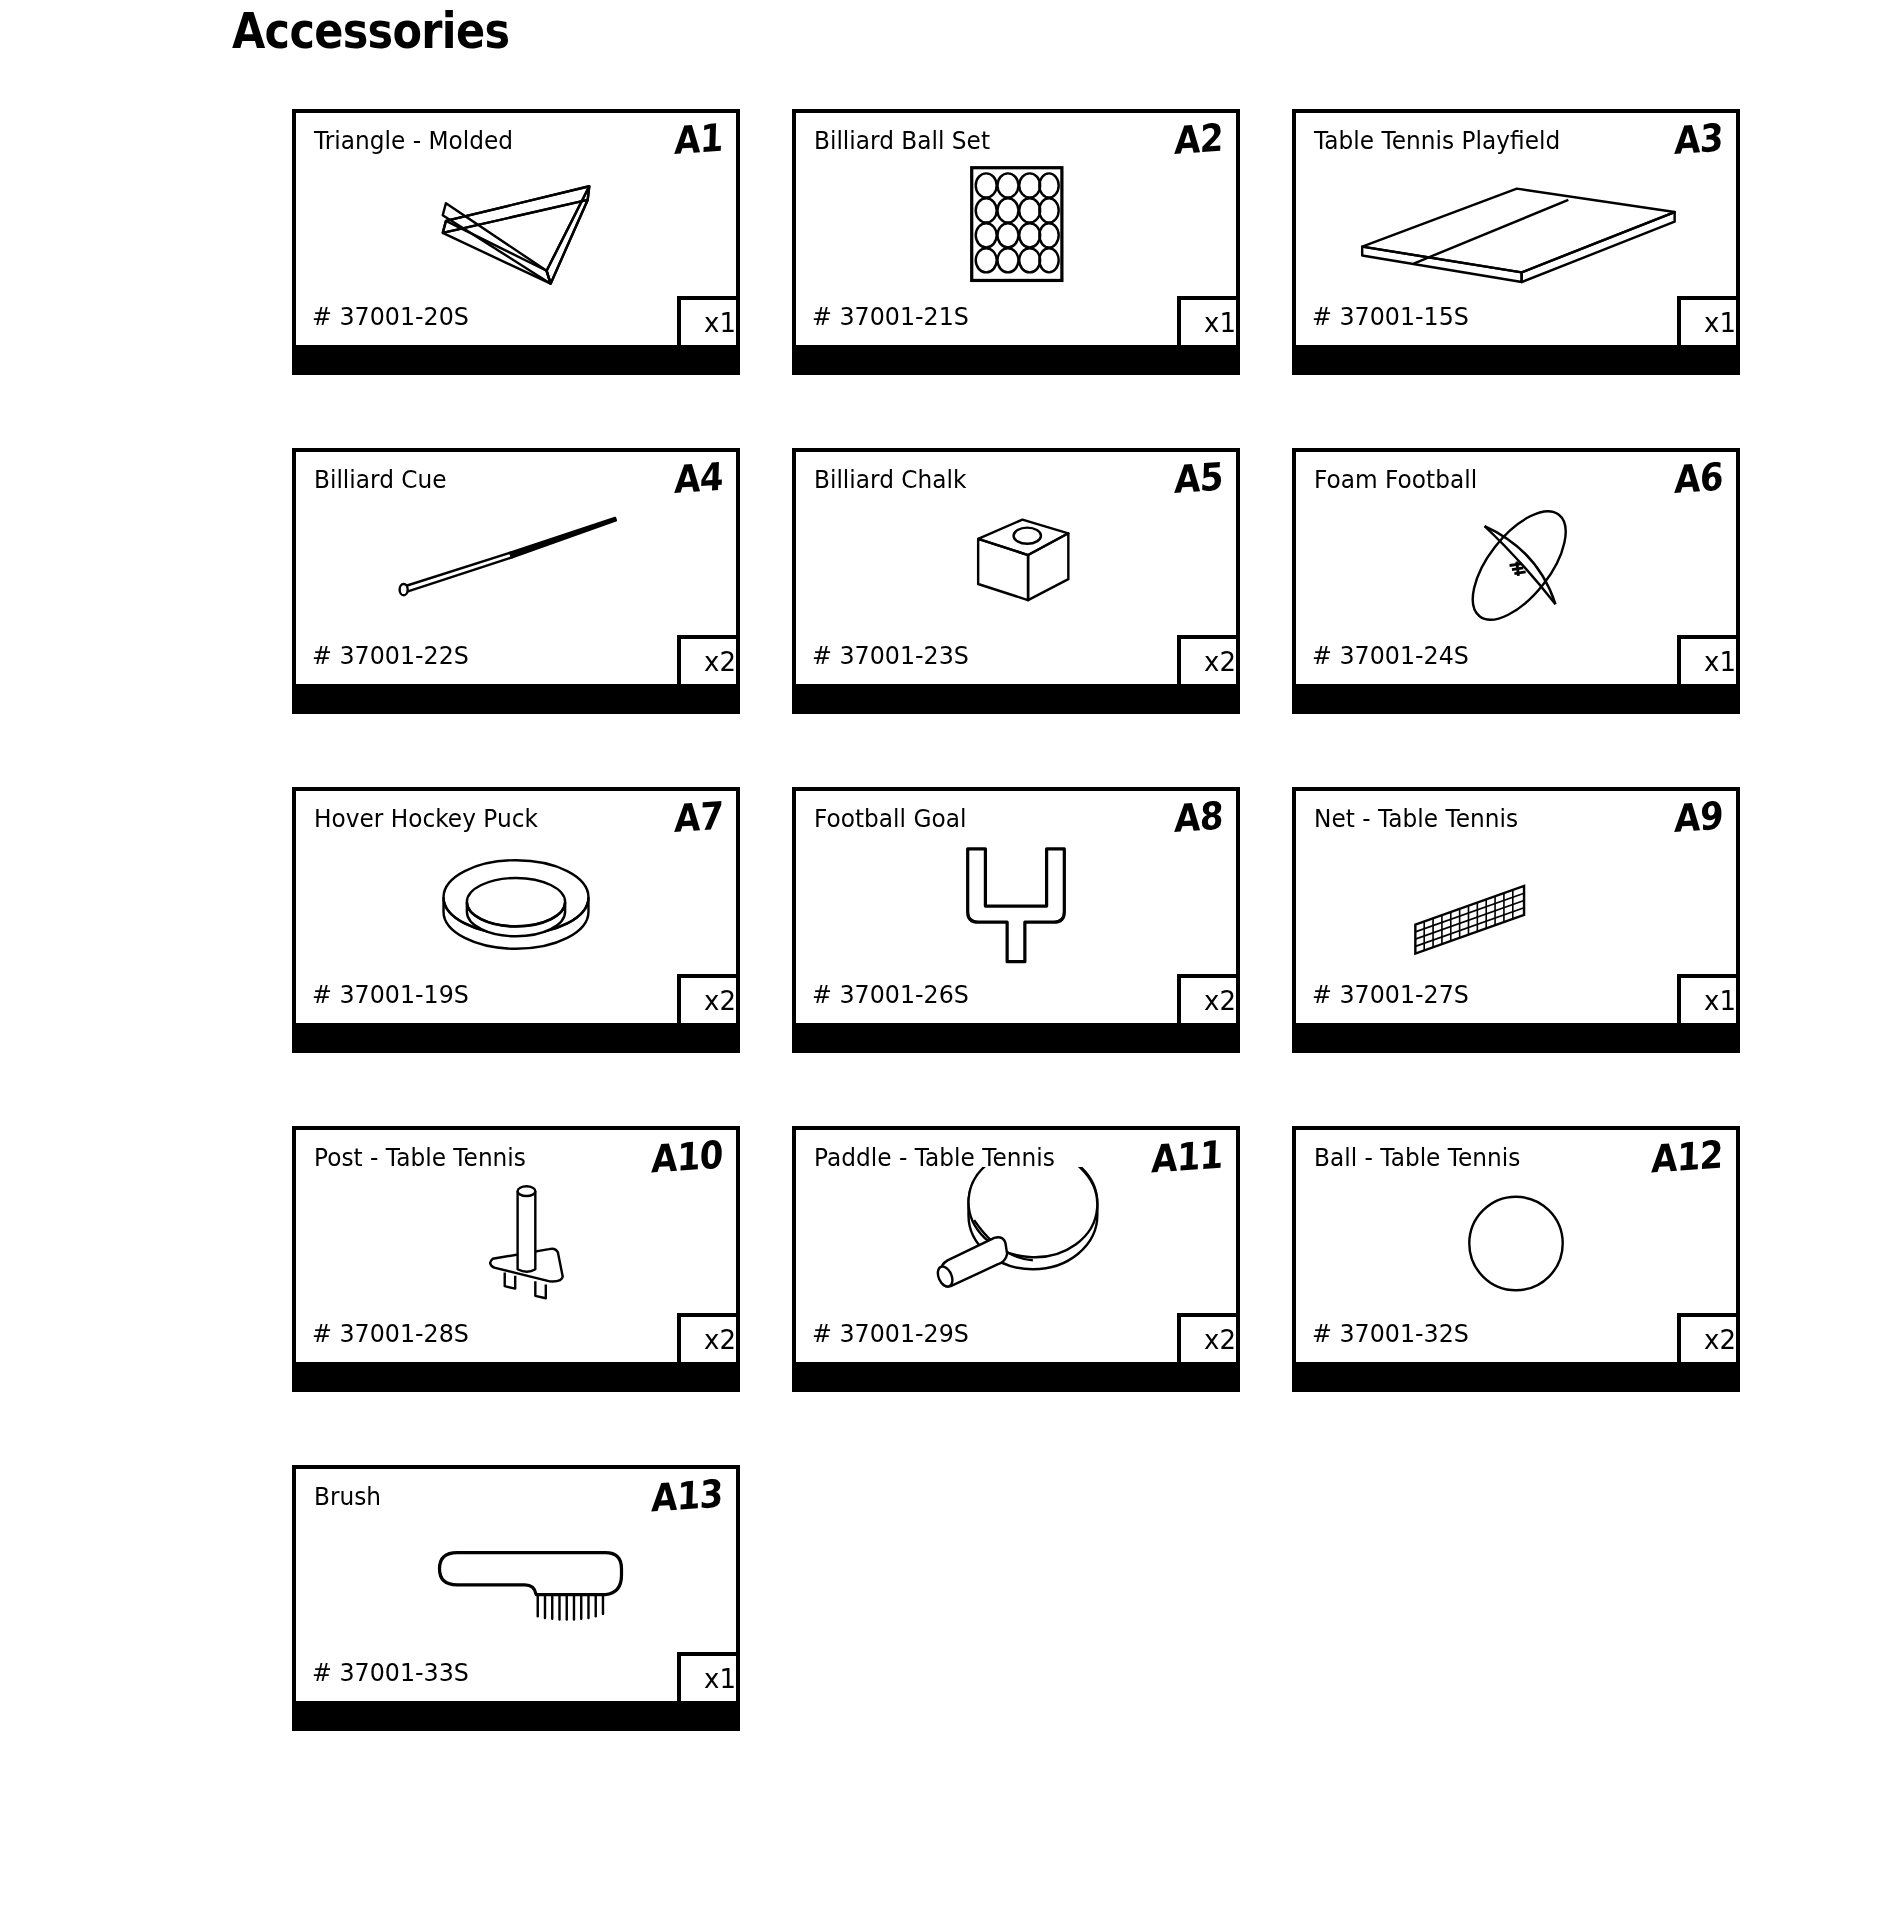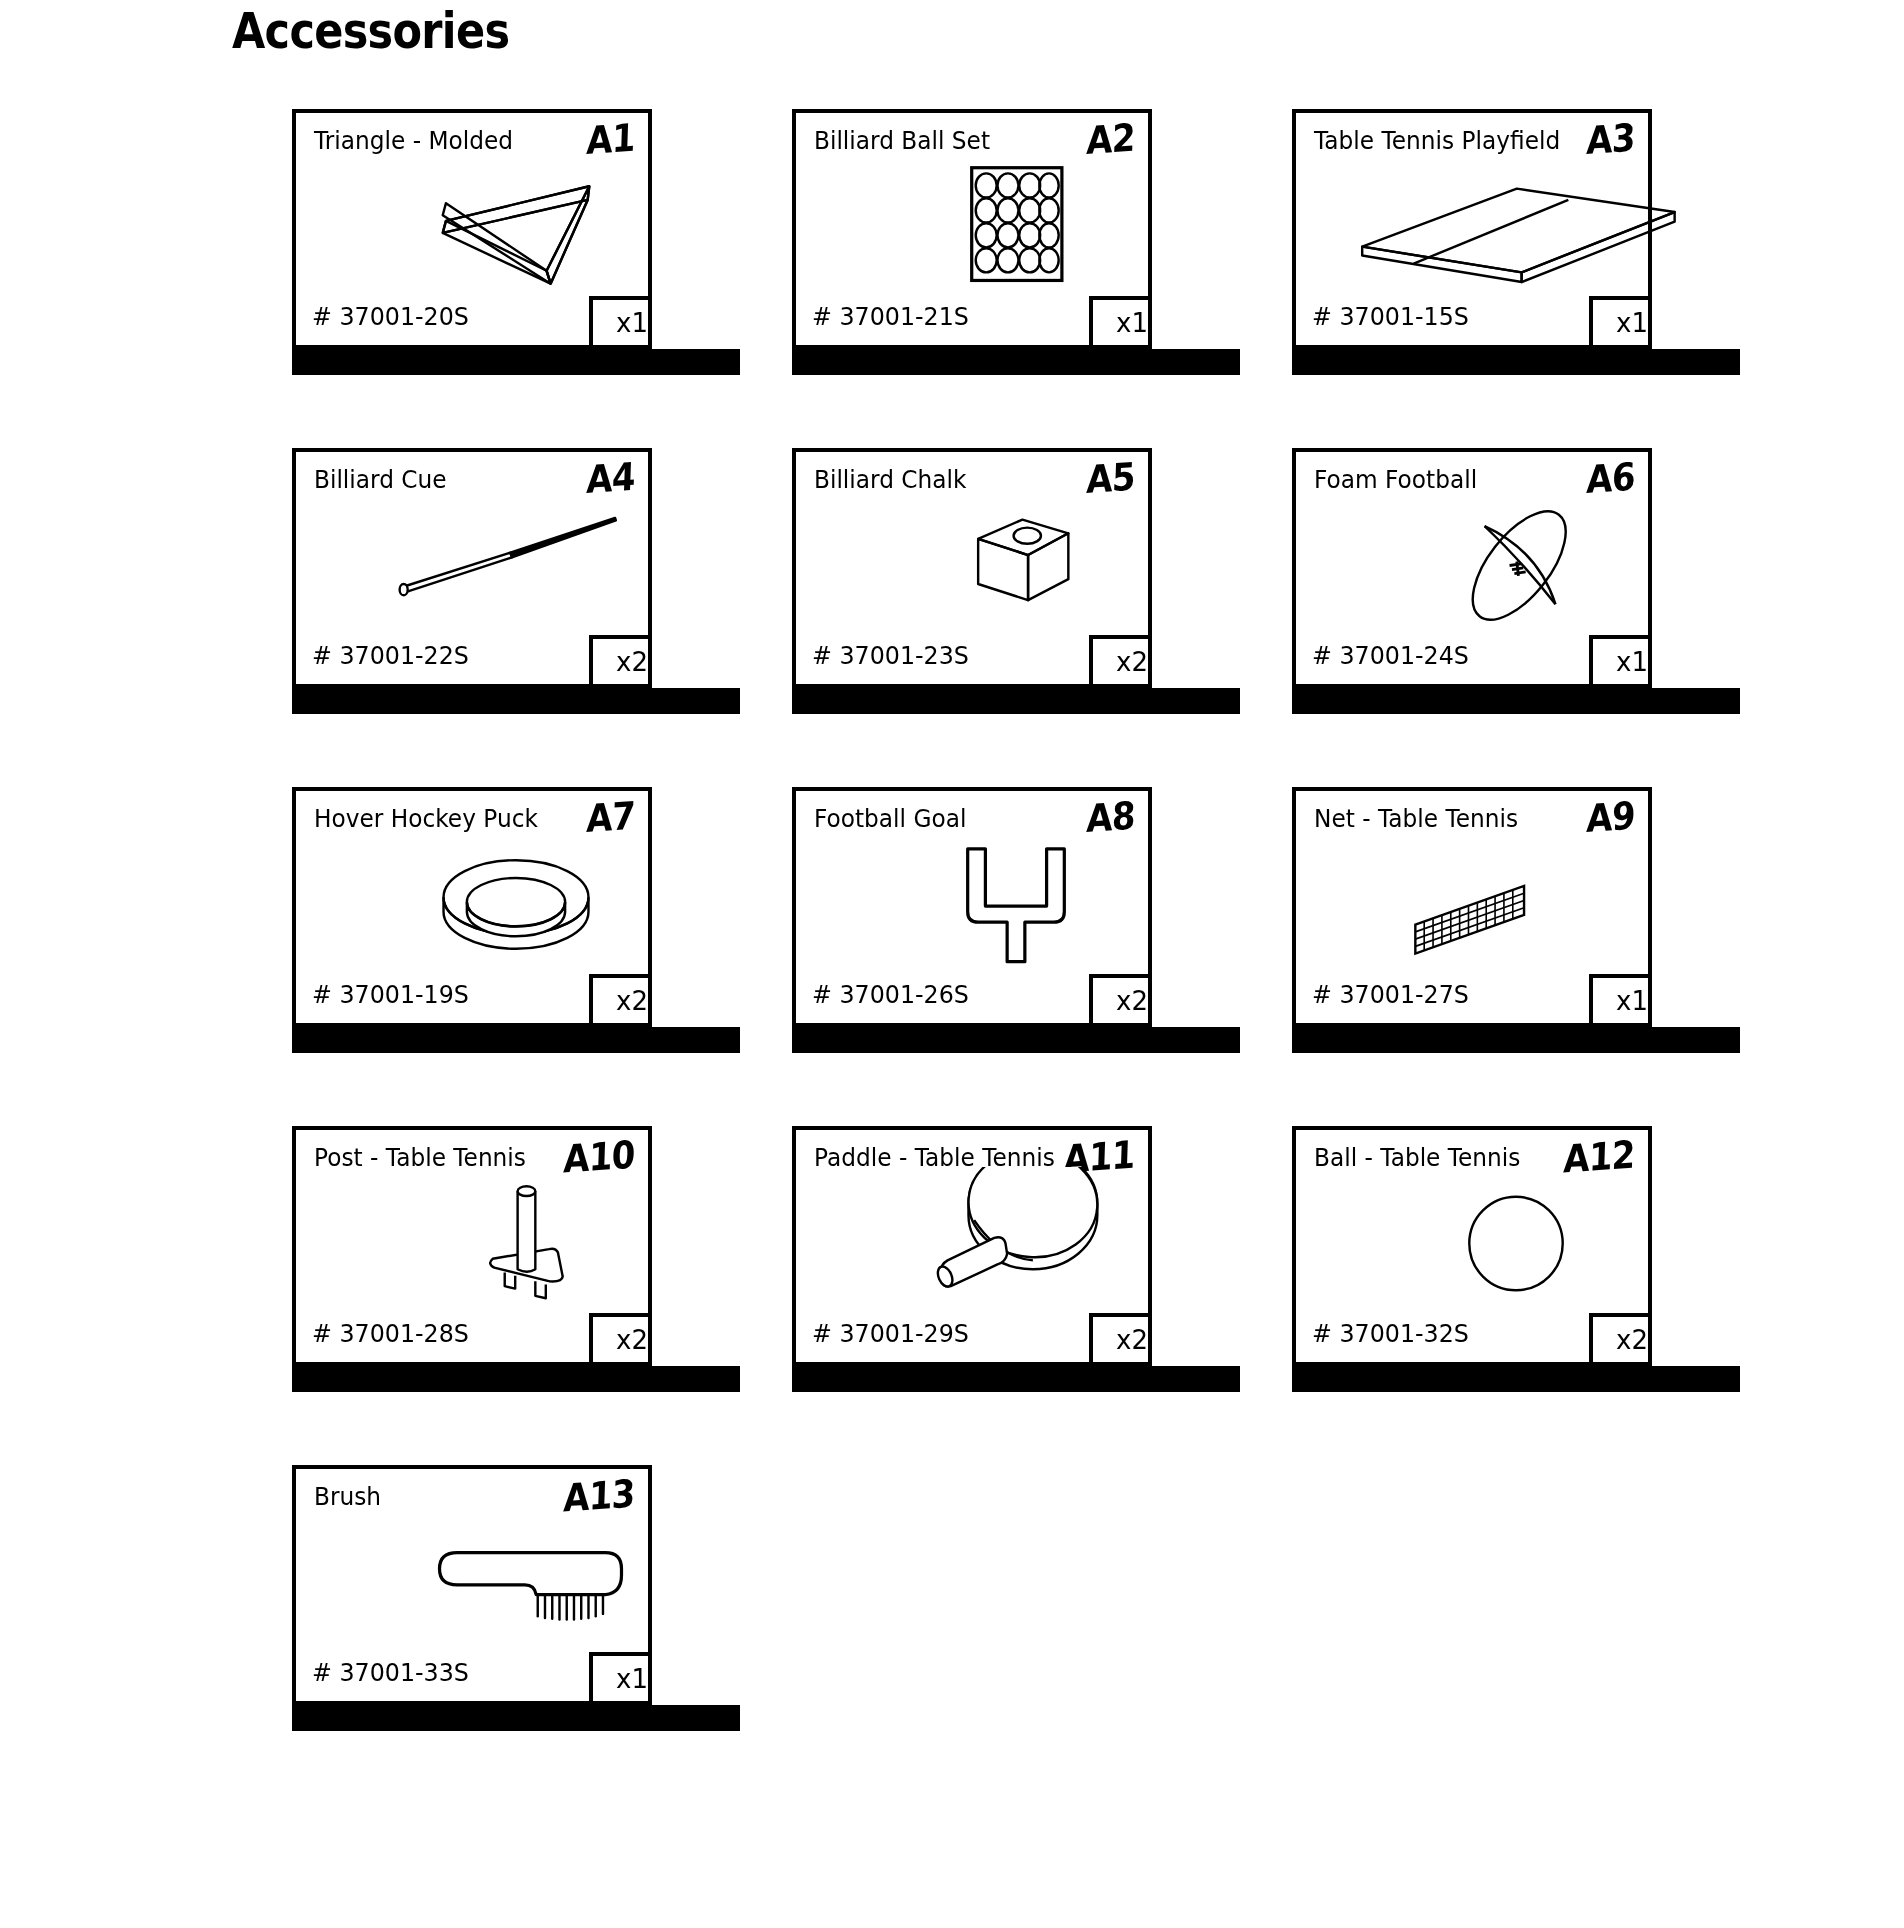--- a/index.html
+++ b/index.html
@@ -50,21 +50,21 @@
     display: flex;
     gap: 52px;
     margin-bottom: 73px;
   }
   .card-slot {
     width: 448px;
   }
 
   .card {
     position: relative;
-    width: 360px;
+    width: 448px;
     height: 240px;
     box-sizing: border-box;
     border: 4px solid #000;
     background: #fff;
     padding-left: 16px;
   }
   .card-bar {
     width: 448px;
     height: 26px;
     background: #000;

